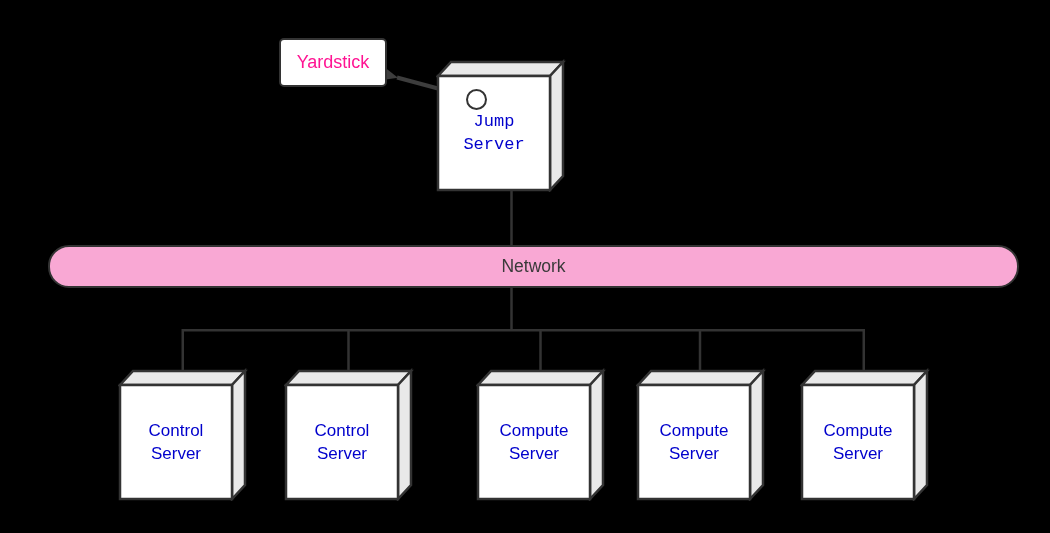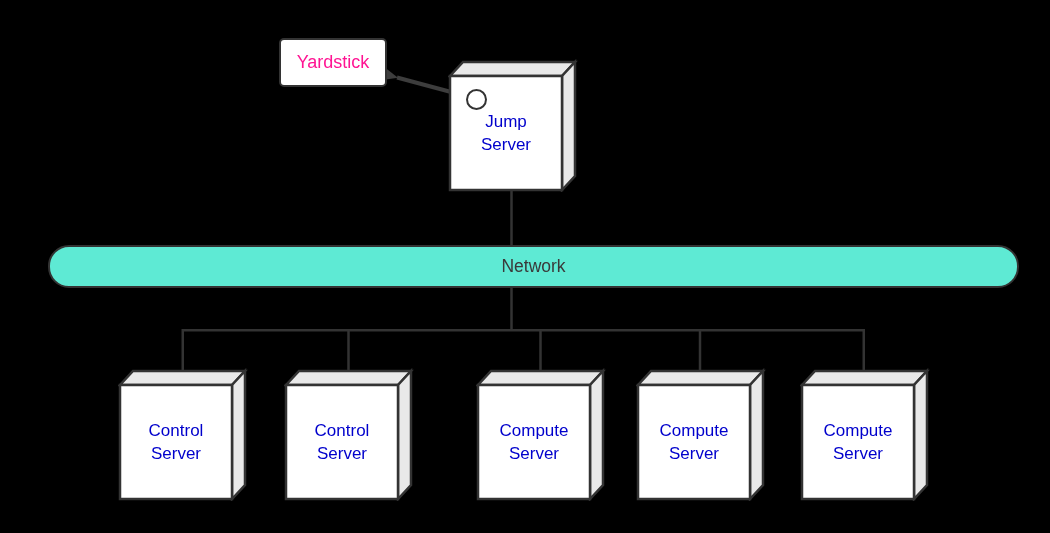--- a/index.html
+++ b/index.html
@@ -18,21 +18,21 @@
   }
   .note-box{
     position:absolute;left:279px;top:38px;width:108px;height:49px;
     background:#fff;border:2.5px solid var(--line-color,#333);border-radius:5px;
     box-sizing:border-box;display:flex;align-items:center;justify-content:center;
     z-index:2;
   }
   .note-box .note-label{color:var(--yardstick-pink,#ff1493);font-size:18px;}
   .network-bar{
     position:absolute;left:48px;top:245px;width:971px;height:43px;
-    background:#5eead4;border:2.5px solid var(--line-color,#333);border-radius:21px;
+    background:#f9a8d4;border:2.5px solid var(--line-color,#333);border-radius:21px;
     box-sizing:border-box;display:flex;align-items:center;justify-content:center;
     z-index:2;
   }
   .network-bar .net-label{color:var(--network-text,#3a3a3a);font-size:17.5px;}
   .port-circle{
     position:absolute;left:466px;top:89px;width:21px;height:21px;
     background:#fff;border:2.5px solid var(--line-color,#333);border-radius:50%;
     box-sizing:border-box;z-index:4;
   }
 </style>
@@ -55,21 +55,21 @@
       <path d="M540.5 330 V373"></path>
       <path d="M700 330 V373"></path>
     </g>
     <line x1="466" y1="96" x2="397" y2="77.5" style="stroke:var(--arrow-color,#3d3d3d)" stroke-width="4" marker-end="url(#arrowhead)"></line>
   </svg>
 
   <div class="note-box">
     <span class="note-label">Yardstick</span>
   </div>
 
-  <div class="node3d" style="left:448px;top:59px;">
+  <div class="node3d" style="left:436px;top:59px;font-family:Liberation Mono, monospace;">
     <svg class="shape" width="130" height="133" viewBox="0 0 130 133">
       <g style="stroke:var(--line-color,#333)" stroke-width="2.5" stroke-linejoin="miter">
         <polygon points="2,17 15,3 127,3 114,17" style="fill:var(--node-side,#e9e9e9)"></polygon>
         <polygon points="114,17 127,3 127,117 114,131" style="fill:var(--node-side,#e9e9e9)"></polygon>
         <rect x="2" y="17" width="112" height="114" style="fill:var(--node-face,#fff)"></rect>
       </g>
     </svg>
     <div class="node-label">Jump
 Server</div>
   </div>

